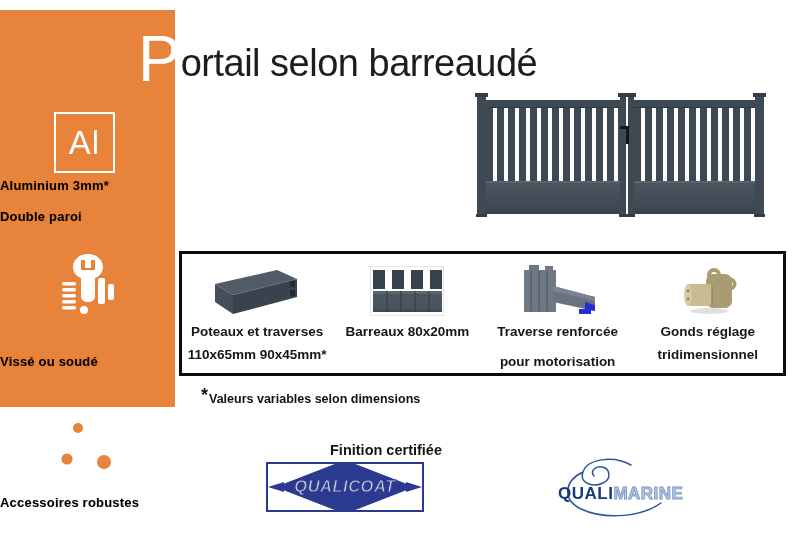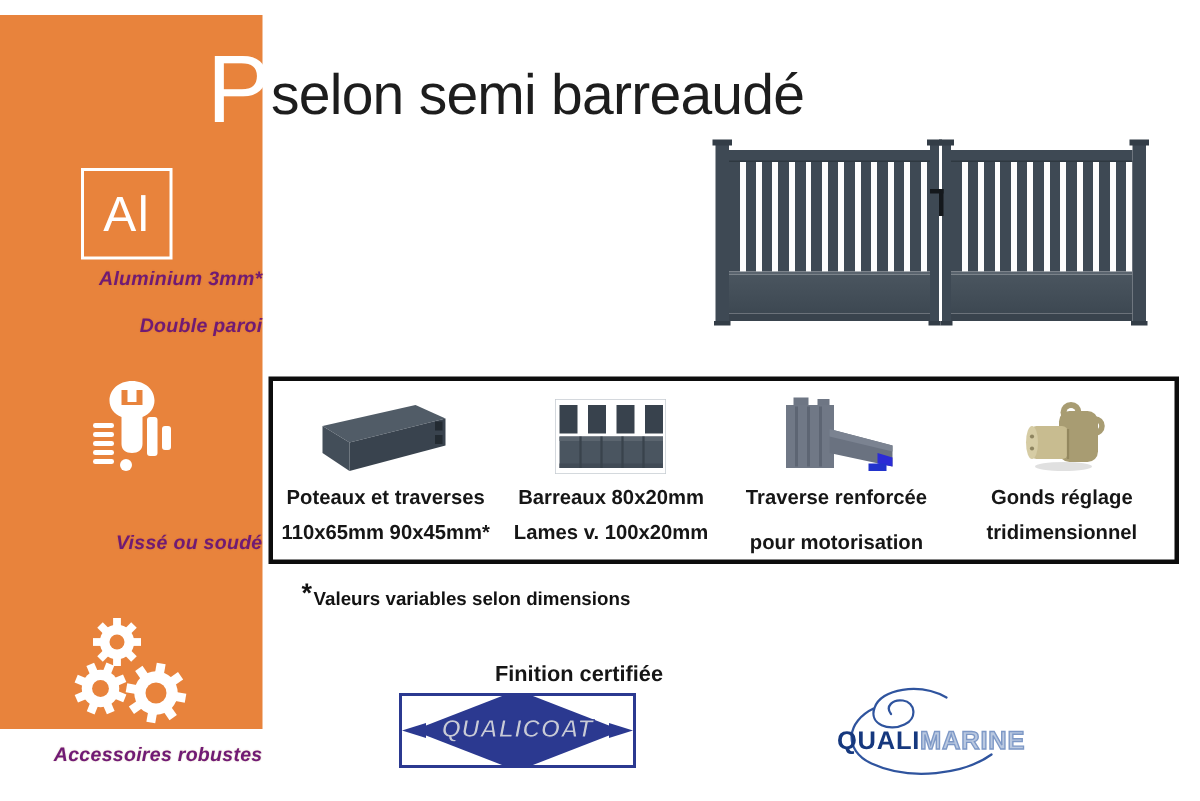--- a/index.html
+++ b/index.html
@@ -15,33 +15,32 @@
   *{box-sizing:border-box;}
   html,body{margin:0;padding:0;}
   body{
     width:800px;height:534px;position:relative;overflow:hidden;
     background:#ffffff;
     font-family:"Liberation Sans",sans-serif;
     color:var(--ink);
   }
   
   .sidebar{
-    position:absolute;left:0;top:10px;width:175px;height:476px;
+    position:absolute;left:0;top:10px;width:175px;height:397px;
     background:var(--accent);
   }
   .al-box{
     position:absolute;left:54px;top:102px;width:61px;height:61px;
     border:2px solid #fff;display:flex;align-items:center;justify-content:center;
   }
   .al-box span{color:#fff;font-size:33px;font-weight:400;letter-spacing:1px;}
   .side-label{
-    position:absolute;left:0;width:175px;text-align:right;
-    color:#701a75;font-weight:700;font-size:13px;letter-spacing:.2px;
+    position:absolute;left:0;width:175px;text-align:left;
+    color:#000000;font-weight:700;font-size:13px;letter-spacing:.2px;
     text-shadow:0 0 1px rgba(160,80,20,.35);
-    font-style:italic;
   }
   .lbl-material{top:168px;}
   .lbl-wall{top:199px;}
   .lbl-assembled{top:314px;}
   .lbl-screwed{top:344px;}
   .lbl-accessories{top:485px;}
   .side-icon{position:absolute;}
   .icon-tools{left:60px;top:242px;}
   .icon-gears{left:44px;top:398px;}
   
@@ -186,21 +185,21 @@
         <circle r="14.5"></circle>
           <circle r="7" fill="var(--accent)"></circle>
       </g>
     </g>
   </svg>
   <div class="side-label lbl-accessories">Accessoires robustes</div>
 </div>
 
 <div class="title">
   <span class="cap">P</span>
-    <span class="rest">selon semi barreaudé</span>
+    <span class="rest">ortail selon barreaudé</span>
 </div>
 
 <div class="gate">
   <div class="leaf l1">
     <div class="rail"></div>
     <div class="bars"></div>
     <div class="seam"></div>
     <div class="panel"></div>
     <div class="rail2"></div>
   </div>
@@ -243,21 +242,20 @@
         <rect x="3" y="25" width="69" height="21" fill="#4A5560"></rect>
         <rect x="3" y="25" width="69" height="3" fill="#5B656F"></rect>
         <rect x="3" y="43" width="69" height="3" fill="#414B56"></rect>
         <line x1="17" y1="25" x2="17" y2="46" stroke="#39434C" stroke-width="1.5"></line>
         <line x1="31" y1="25" x2="31" y2="46" stroke="#39434C" stroke-width="1.5"></line>
         <line x1="45" y1="25" x2="45" y2="46" stroke="#39434C" stroke-width="1.5"></line>
         <line x1="59" y1="25" x2="59" y2="46" stroke="#39434C" stroke-width="1.5"></line>
       </svg>
     </div>
     <div class="ftitle">Barreaux 80x20mm</div>
-    <div class="fsub">Lames v. 100x20mm</div>
   </div>
   <div class="fcol c3">
     <div class="fimg">
       <svg width="86" height="54" viewBox="0 0 86 54">
         <rect x="14" y="1" width="10" height="8" fill="#6E7684"></rect>
         <rect x="30" y="2" width="8" height="10" fill="#6E7684"></rect>
         <rect x="9" y="6" width="32" height="42" fill="#707886"></rect>
         <line x1="16" y1="7" x2="16" y2="47" stroke="#5D6573" stroke-width="2"></line>
         <line x1="24" y1="7" x2="24" y2="47" stroke="#5D6573" stroke-width="2"></line>
         <line x1="32" y1="7" x2="32" y2="47" stroke="#5D6573" stroke-width="2"></line>

